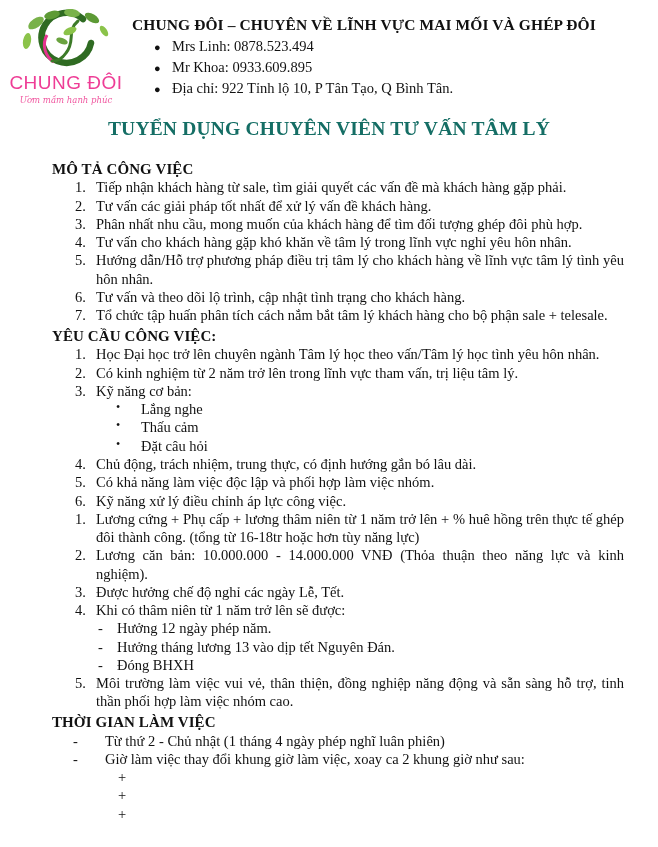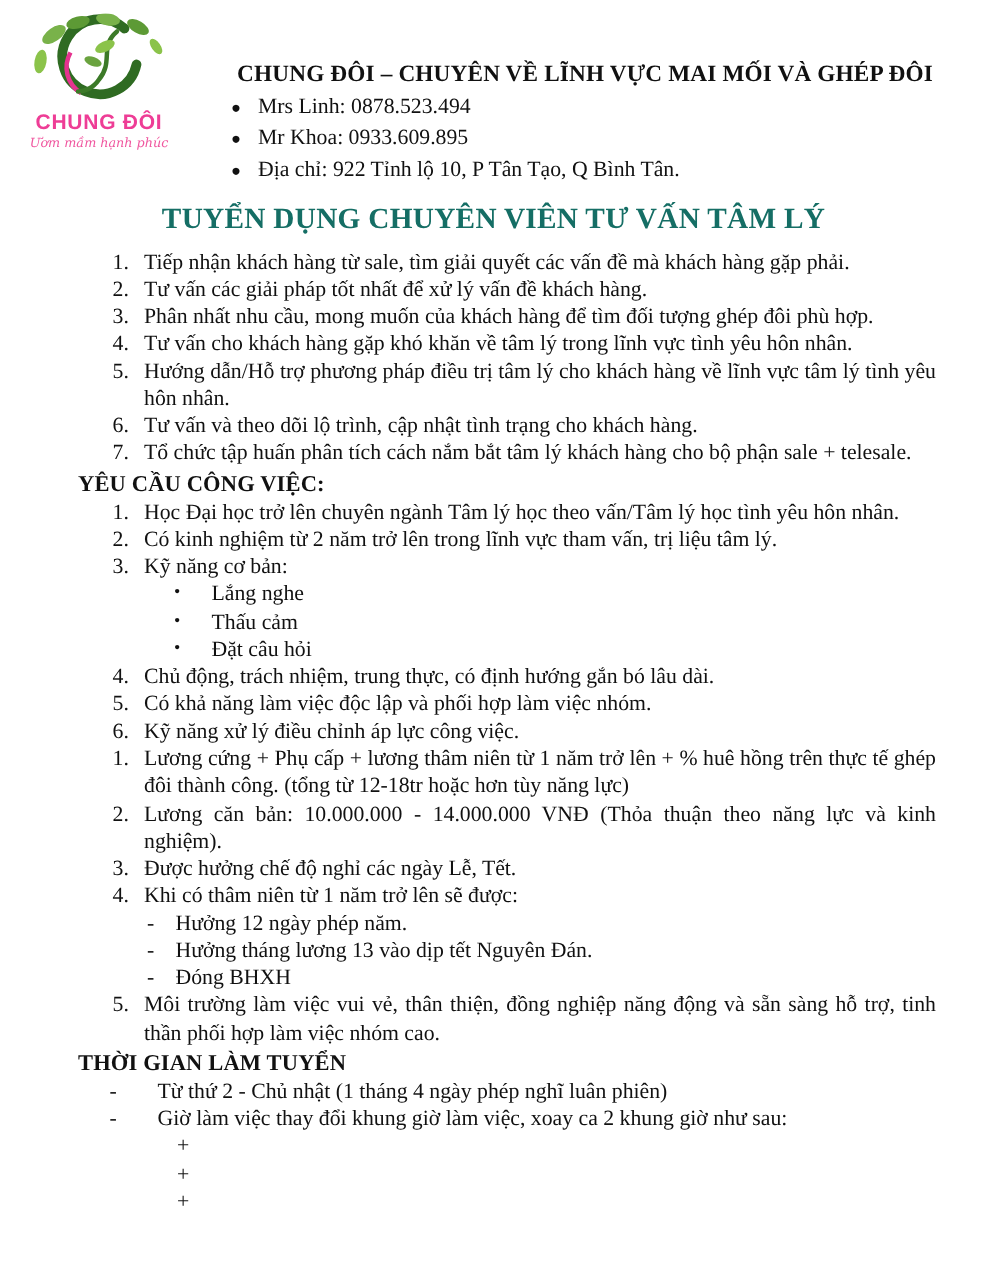--- a/index.html
+++ b/index.html
@@ -8,38 +8,38 @@
     font-family:"Liberation Serif", serif;
     position:relative;overflow:hidden;
   }
   .page{padding-top:5px;}
 
   
   .header{display:flex;margin:0 10px 0 8px;}
   .logo{width:116px;flex:0 0 116px;text-align:center;padding-top:4px;}
   .logo-brand{
     font-family:"Liberation Sans", sans-serif;
-    font-weight:bold;font-size:14px;letter-spacing:.5px;line-height:1;
+    font-weight:normal;font-size:19px;letter-spacing:.5px;line-height:1;
     margin-top:-2px;
   }
   .logo-tagline{
     font-style:italic;font-size:8.5px;line-height:1;margin-top:4px;
     font-family:"DejaVu Serif", serif;
   }
   .header-text{flex:1;padding-left:8px;}
   .header-title{
-    font-weight:bold;font-size:15.5px;margin-top:36px;letter-spacing:.1px;text-align:center;
+    font-weight:bold;font-size:15.5px;margin-top:11px;letter-spacing:.1px;
   }
   .contact-row{display:flex;align-items:baseline;font-size:14.5px;margin-top:3.5px;padding-left:22px;line-height:1.22;}
   .contact-bullet{width:18px;font-size:11px;flex:0 0 18px;}
 
   
   .job-title{
     text-align:center;font-weight:bold;font-size:19.5px;
-    margin:13px 0 8px 0;letter-spacing:.2px;
+    margin:13px 0 20px 0;letter-spacing:.2px;
   }
 
   
   .content{margin:0 34px 0 52px;font-size:14.5px;line-height:1.26;}
   .sec-heading{font-weight:bold;font-size:15px;margin-top:2px;letter-spacing:.1px;}
   .li{display:flex;}
   .li .marker{flex:0 0 auto;}
   .li .txt{flex:1;text-align:justify;}
   .num{padding-left:23px;}   .num>.marker{width:21px;}
   .bullet{padding-left:64px;}.bullet>.marker{width:25px;font-size:12px;}
@@ -88,35 +88,36 @@
         <span class="contact-bullet">●</span>
         <span class="contact-text">Địa chỉ: 922 Tỉnh lộ 10, P Tân Tạo, Q Bình Tân.</span>
       </div>
     </div>
   </div>
 
   <div class="job-title" style="color:#156e65">TUYỂN DỤNG CHUYÊN VIÊN TƯ VẤN TÂM LÝ</div>
 
   <div class="content">
       <div>
+        <div class="sec-heading">MÔ TẢ CÔNG VIỆC</div>
         <div class="li num">
           <span class="marker">1.</span>
           <span class="txt">Tiếp nhận khách hàng từ sale, tìm giải quyết các vấn đề mà khách hàng gặp phải.</span>
         </div>
         <div class="li num">
           <span class="marker">2.</span>
           <span class="txt">Tư vấn các giải pháp tốt nhất để xử lý vấn đề khách hàng.</span>
         </div>
         <div class="li num">
           <span class="marker">3.</span>
           <span class="txt">Phân nhất nhu cầu, mong muốn của khách hàng để tìm đối tượng ghép đôi phù hợp.</span>
         </div>
         <div class="li num">
           <span class="marker">4.</span>
-          <span class="txt">Tư vấn cho khách hàng gặp khó khăn về tâm lý trong lĩnh vực tình yêu hôn nhân.</span>
+          <span class="txt">Tư vấn cho khách hàng gặp khó khăn về tâm lý trong lĩnh vực nghỉ yêu hôn nhân.</span>
         </div>
         <div class="li num">
           <span class="marker">5.</span>
           <span class="txt">Hướng dẫn/Hỗ trợ phương pháp điều trị tâm lý cho khách hàng về lĩnh vực tâm lý tình yêu hôn nhân.</span>
         </div>
         <div class="li num">
           <span class="marker">6.</span>
           <span class="txt">Tư vấn và theo dõi lộ trình, cập nhật tình trạng cho khách hàng.</span>
         </div>
         <div class="li num">
@@ -159,21 +160,21 @@
           <span class="txt">Có khả năng làm việc độc lập và phối hợp làm việc nhóm.</span>
         </div>
         <div class="li num">
           <span class="marker">6.</span>
           <span class="txt">Kỹ năng xử lý điều chỉnh áp lực công việc.</span>
         </div>
       </div>
       <div>
         <div class="li num">
           <span class="marker">1.</span>
-          <span class="txt">Lương cứng + Phụ cấp + lương thâm niên từ 1 năm trở lên + % huê hồng trên thực tế ghép đôi thành công. (tổng từ 12-18tr hoặc hơn tùy năng lực)</span>
+          <span class="txt">Lương cứng + Phụ cấp + lương thâm niên từ 1 năm trở lên + % huê hồng trên thực tế ghép đôi thành công. (tổng từ 16-18tr hoặc hơn tùy năng lực)</span>
         </div>
         <div class="li num">
           <span class="marker">2.</span>
           <span class="txt">Lương căn bản: 10.000.000 - 14.000.000 VNĐ (Thỏa thuận theo năng lực và kinh nghiệm).</span>
         </div>
         <div class="li num">
           <span class="marker">3.</span>
           <span class="txt">Được hưởng chế độ nghỉ các ngày Lễ, Tết.</span>
         </div>
         <div class="li num">
@@ -191,21 +192,21 @@
         <div class="li dash">
           <span class="marker">-</span>
           <span class="txt">Đóng BHXH</span>
         </div>
         <div class="li num">
           <span class="marker">5.</span>
           <span class="txt">Môi trường làm việc vui vẻ, thân thiện, đồng nghiệp năng động và sẵn sàng hỗ trợ, tinh thần phối hợp làm việc nhóm cao.</span>
         </div>
       </div>
       <div>
-        <div class="sec-heading">THỜI GIAN LÀM TUYỂN</div>
+        <div class="sec-heading">THỜI GIAN LÀM VIỆC</div>
         <div class="li dash1">
           <span class="marker">-</span>
           <span class="txt">Từ thứ 2 - Chủ nhật (1 tháng 4 ngày phép nghĩ luân phiên)</span>
         </div>
         <div class="li dash1">
           <span class="marker">-</span>
           <span class="txt">Giờ làm việc thay đổi khung giờ làm việc, xoay ca 2 khung giờ như sau:</span>
         </div>
         <div class="li plus">
           <span class="marker">+</span>

